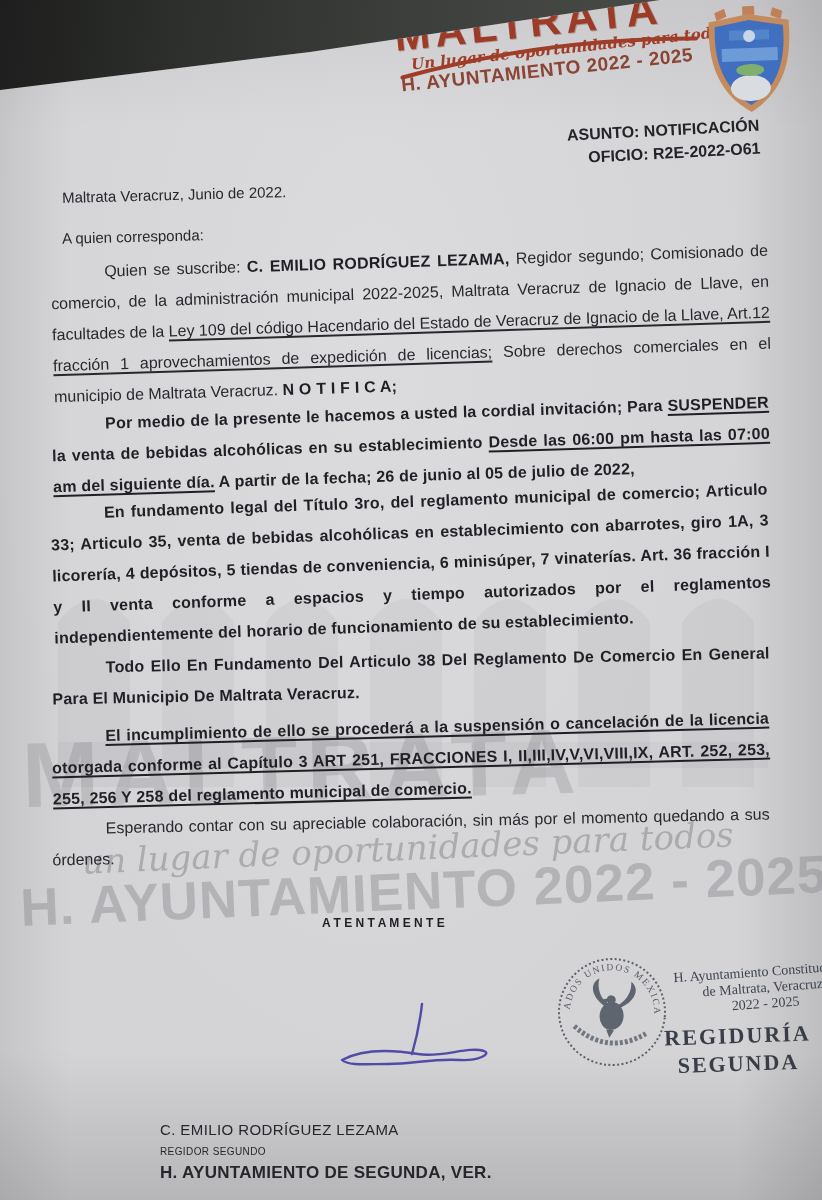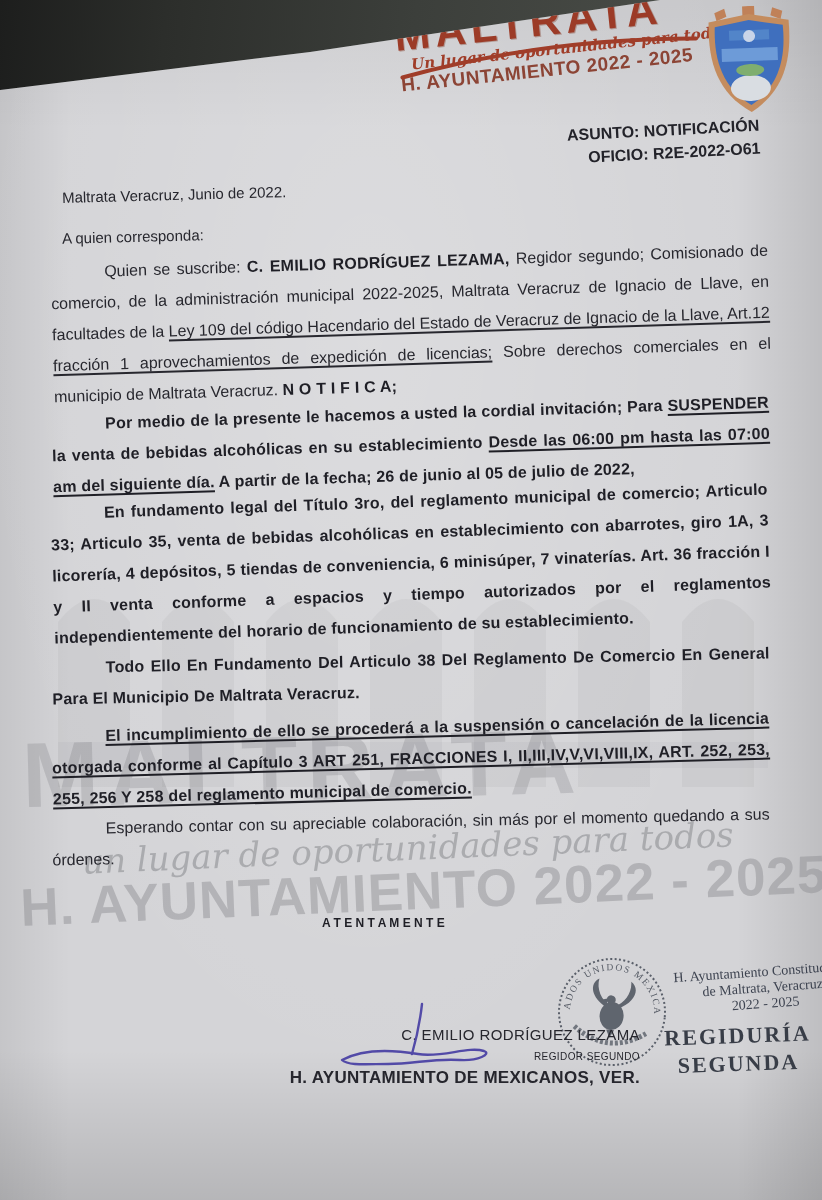--- a/index.html
+++ b/index.html
@@ -59,21 +59,21 @@
     white-space:nowrap;color:#1f1f26;}
   
   .seal{position:absolute;left:556px;top:956px;z-index:2;transform:rotate(6deg);opacity:0.88;}
   .stamp-text{position:absolute;left:652px;top:964px;width:225px;z-index:2;text-align:center;
     transform:rotate(-4deg);font-family:"Liberation Serif",serif;font-size:14px;
     line-height:16px;color:#3d4350;}
   .stamp-office{position:absolute;left:658px;top:1022px;width:160px;z-index:2;text-align:center;
     transform:rotate(-2deg);font-family:"Liberation Serif",serif;font-weight:700;
     font-size:22px;letter-spacing:2px;line-height:28px;color:#383d47;}
   .signature{position:absolute;left:330px;top:1002px;z-index:3;}
-  .sigblock{position:absolute;left:160px;top:1024px;width:480px;z-index:2;text-align:right;
+  .sigblock{position:absolute;left:160px;top:1119px;width:480px;z-index:2;text-align:left;
     line-height:21.5px;color:#26262d;}
   .sig-name{font-size:15px;letter-spacing:0.4px;}
   .sig-role{font-size:10px;font-weight:400;letter-spacing:0.4px;}
   .sig-org{font-size:17px;font-weight:700;letter-spacing:0.3px;}
 </style>
 </head>
 <body>
 
 <div class="paper">
 
@@ -173,16 +173,16 @@
   <svg class="signature" width="170" height="72" viewBox="0 0 170 72">
     <g fill="none" stroke="#4c43a5" stroke-width="2.4" stroke-linecap="round" opacity="0.95">
       <path d="M 92,2 C 90,20 86,38 82,52"></path>
       <path d="M 12,58 C 34,46 64,48 88,52 C 112,56 138,44 154,49 C 162,52 148,59 130,58 C 104,56 84,62 58,62 C 38,62 18,64 12,58"></path>
     </g>
   </svg>
 
   <div class="sigblock">
     <div class="sig-name">C. EMILIO RODRÍGUEZ LEZAMA</div>
     <div class="sig-role">REGIDOR SEGUNDO</div>
-    <div class="sig-org">H. AYUNTAMIENTO DE MEXICANOS, VER.</div>
+    <div class="sig-org">H. AYUNTAMIENTO DE SEGUNDA, VER.</div>
   </div>
 
 </div>
 
 </body></html>

